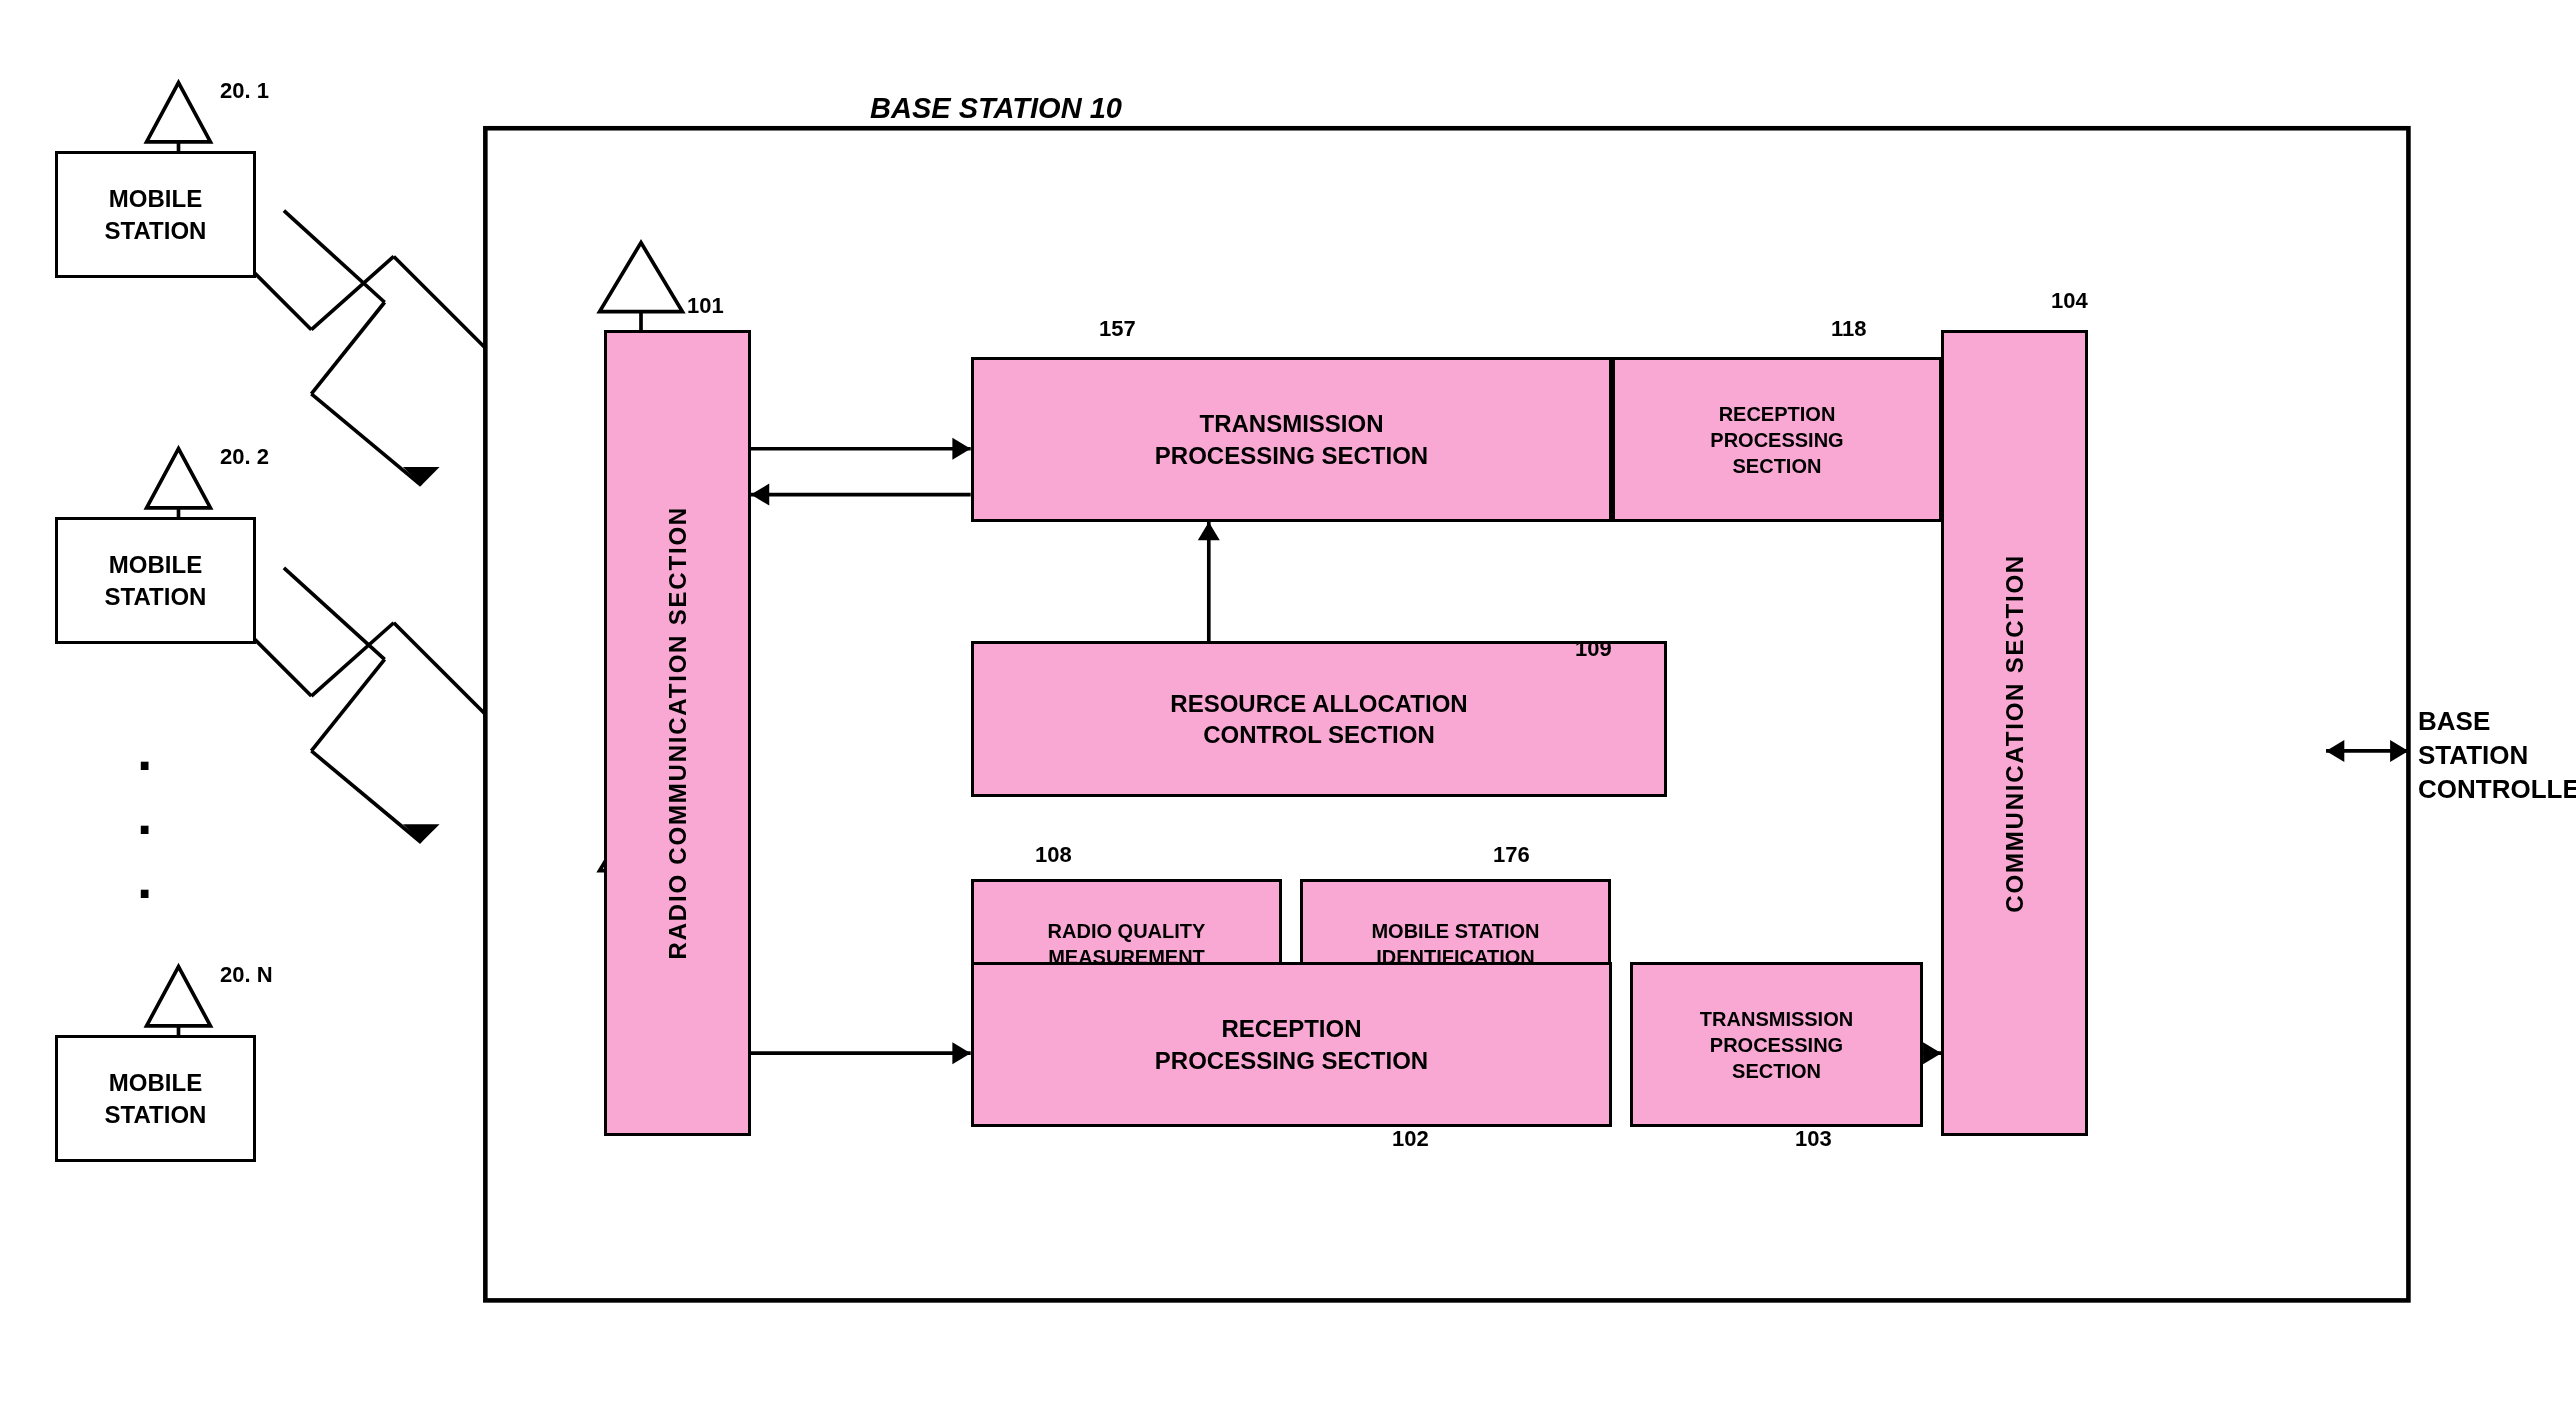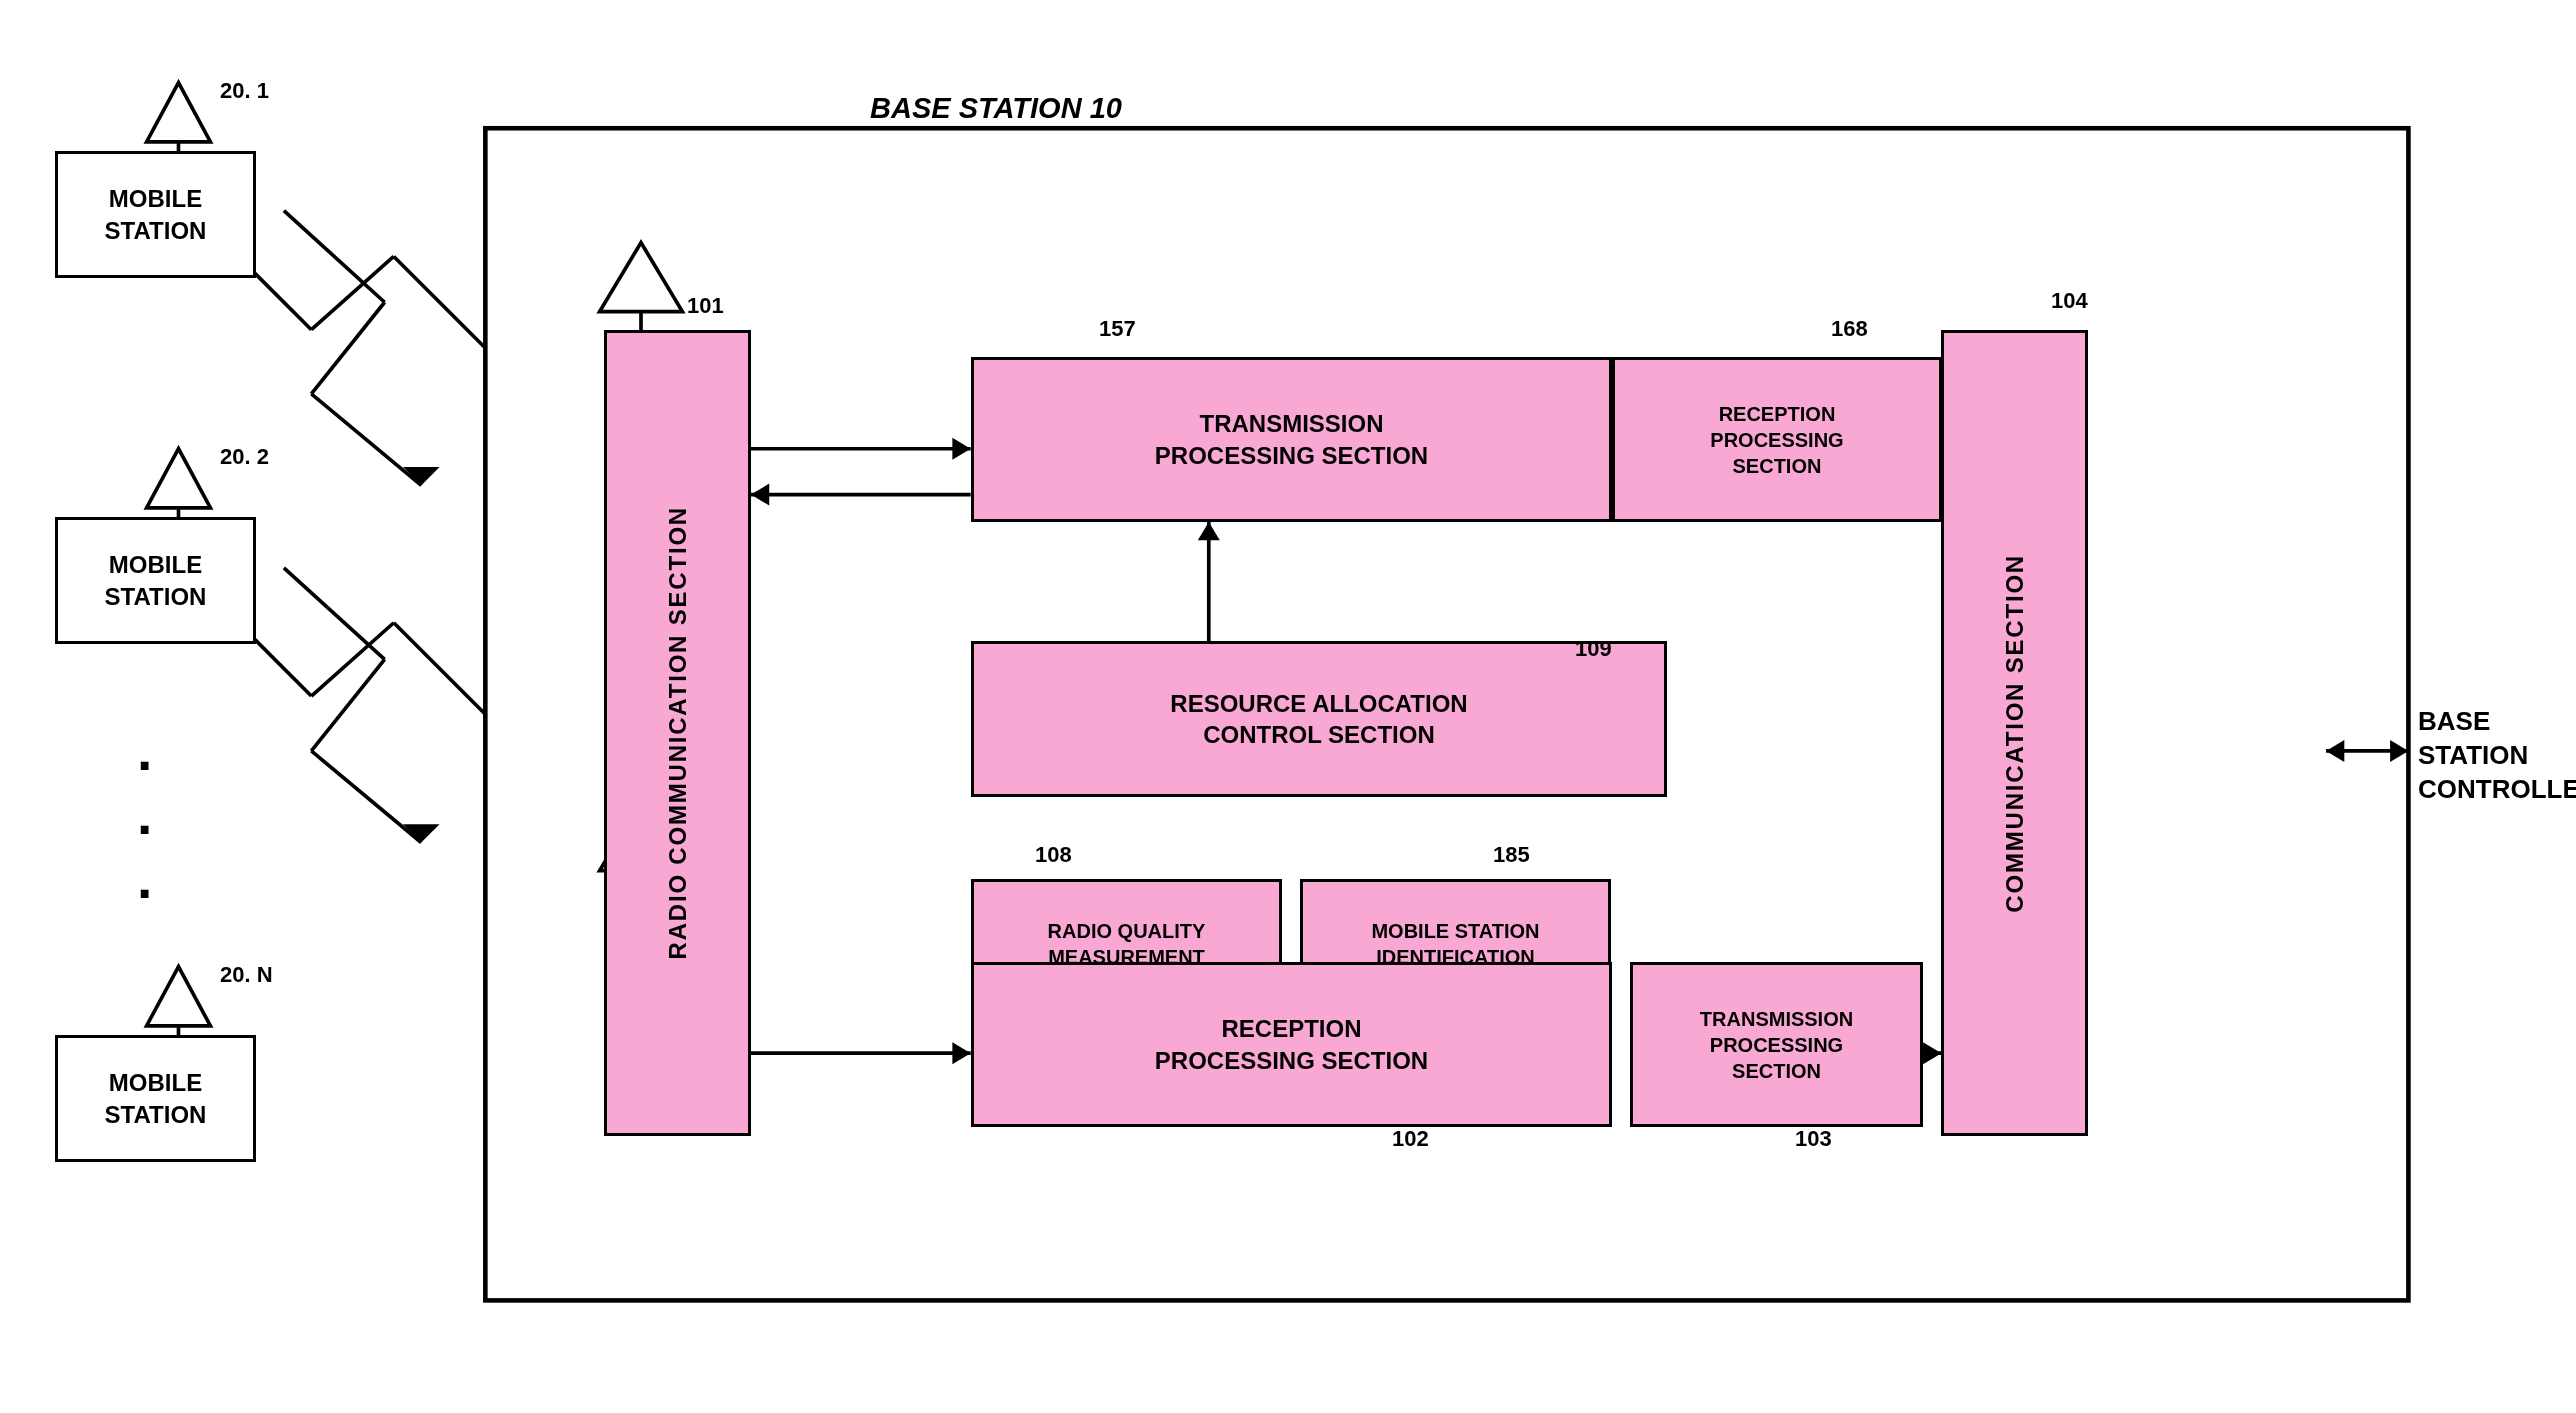--- a/index.html
+++ b/index.html
@@ -227,21 +227,21 @@
   </div>
 
   <div class="label label-sm" style="left:1099px; top:316px;">157</div>
 
   <div class="box" style="left:1612px; top:357px; width:330px; height:165px;">
     <span class="box-text-sm" style="white-space:pre-wrap;">RECEPTION
 PROCESSING
 SECTION</span>
   </div>
 
-  <div class="label label-sm" style="left:1831px; top:316px;">168</div>
+  <div class="label label-sm" style="left:1831px; top:316px;">118</div>
 
   <div class="box" style="left:971px; top:641px; width:696px; height:156px;align-items:center;">
     <span class="box-text" style="white-space:pre-wrap;">RESOURCE ALLOCATION
 CONTROL SECTION</span>
   </div>
 
   <div class="label label-sm" style="left:1575px; top:636px;">109</div>
 
   <div class="box" style="left:971px; top:879px; width:311px; height:156px;">
     <span class="box-text-sm" style="white-space:pre-wrap;">RADIO QUALITY
@@ -250,21 +250,21 @@
   </div>
 
   <div class="label label-sm" style="left:1035px; top:842px;">108</div>
 
   <div class="box" style="left:1300px; top:879px; width:311px; height:156px;">
     <span class="box-text-sm" style="white-space:pre-wrap;">MOBILE STATION
 IDENTIFICATION
 SECTION</span>
   </div>
 
-  <div class="label label-sm" style="left:1493px; top:842px;">185</div>
+  <div class="label label-sm" style="left:1493px; top:842px;">176</div>
 
   <div class="box" style="left:971px; top:962px; width:641px; height:165px;">
     <span class="box-text" style="white-space:pre-wrap;">RECEPTION
 PROCESSING SECTION</span>
   </div>
 
   <div class="label label-sm" style="left:1392px; top:1126px;">102</div>
 
   <div class="box" style="left:1630px; top:962px; width:293px; height:165px;">
     <span class="box-text-sm" style="white-space:pre-wrap;">TRANSMISSION

